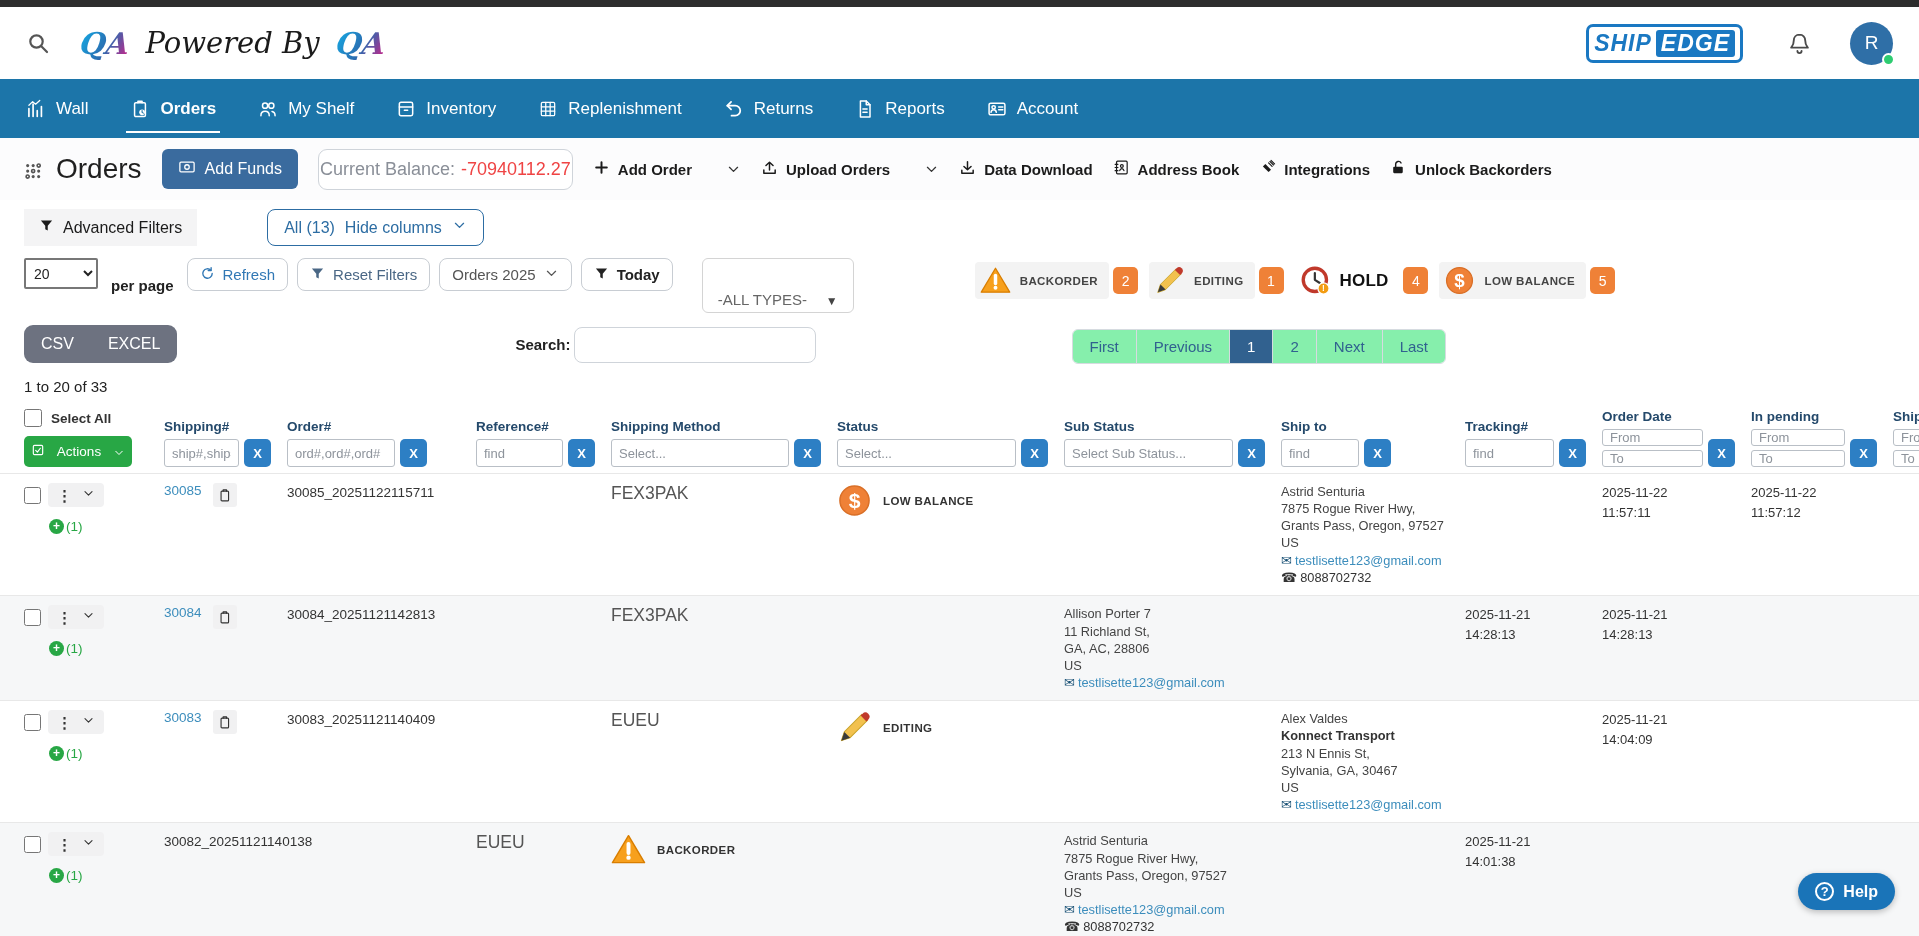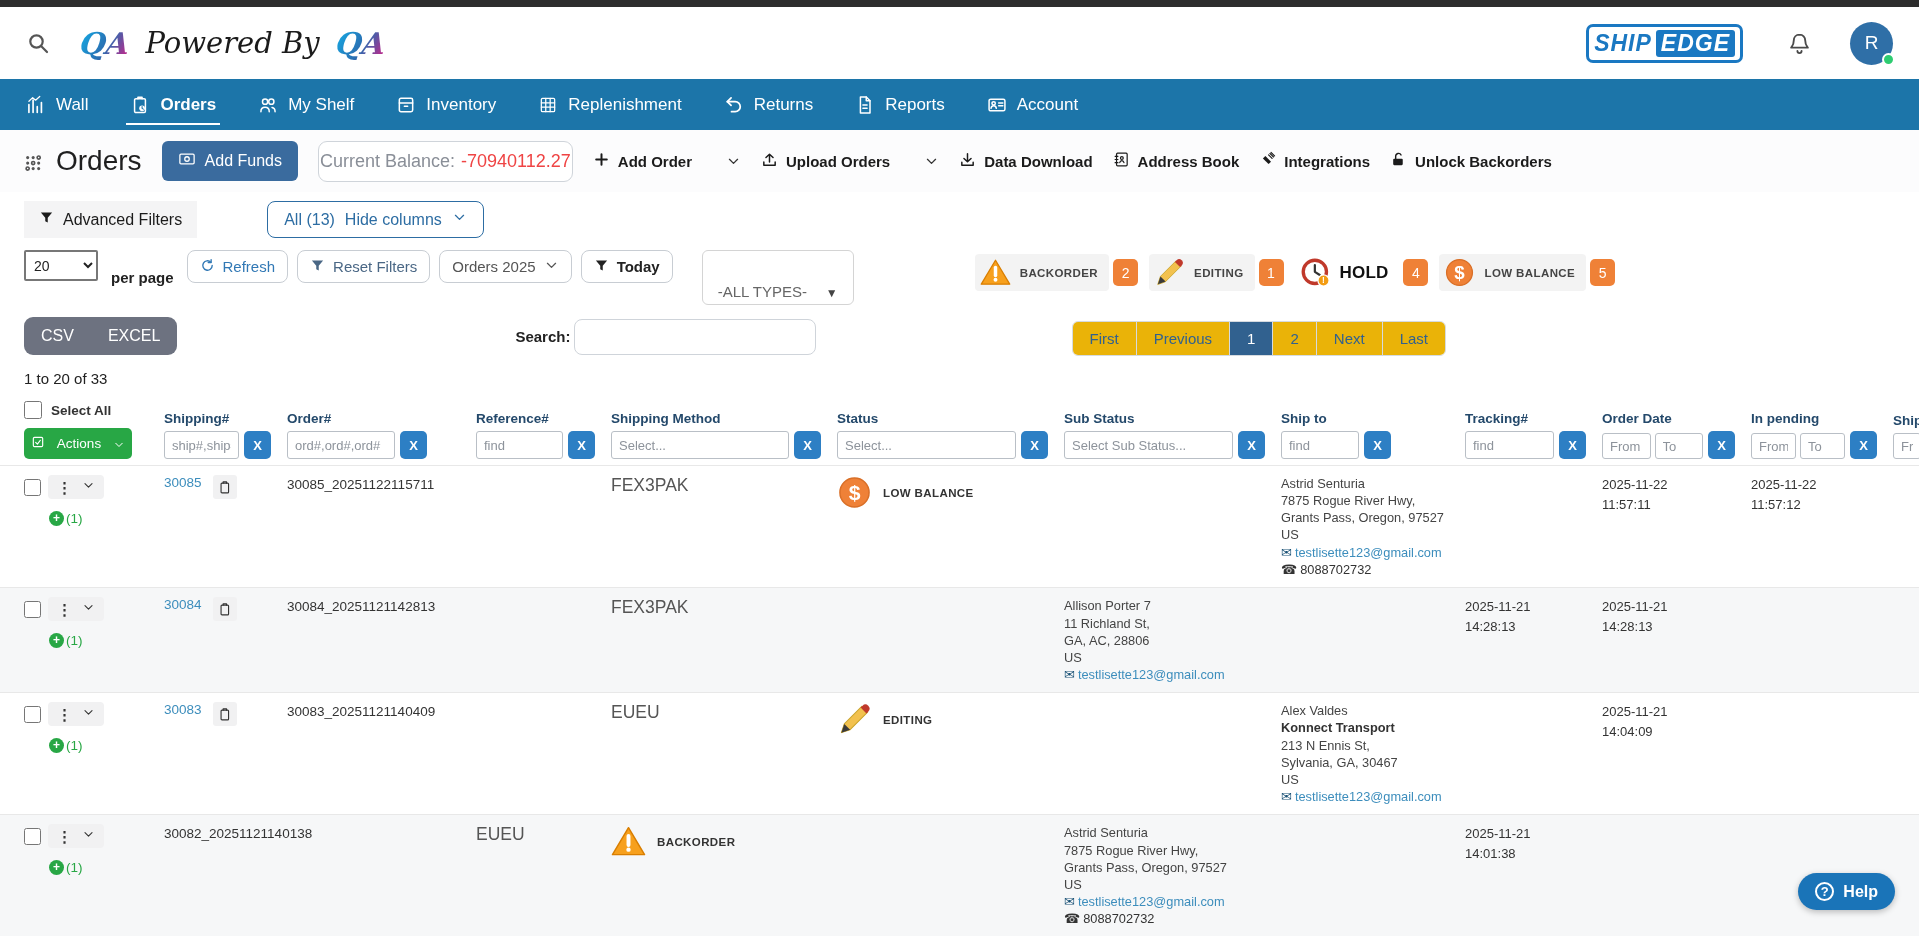--- a/index.html
+++ b/index.html
@@ -18,21 +18,21 @@
   .selogo{border:3px solid #1a78c2;border-radius:7px;padding:3px 5px;display:flex;gap:4px;
           align-items:center;font-weight:bold;font-style:italic;font-size:23px;letter-spacing:1px;}
   .selogo .ship{color:#1a78c2;}
   .selogo .edge{background:#1a78c2;color:#fff;padding:0 5px;border-radius:3px;}
   .bell{width:25px;height:25px;color:#4a4a4a;margin:0 38px 0 44px;cursor:pointer;}
   .avatar{width:43px;height:43px;border-radius:50%;background:#2f6fa7;color:#fff;font-size:19px;
           display:flex;align-items:center;justify-content:center;position:relative;cursor:pointer;}
   .avatar .dot{position:absolute;right:-2px;bottom:-1px;width:13px;height:13px;background:#2ecc71;
           border-radius:50%;border:2px solid #fff;}
   
-  .nav{height:51px;background:#1c75a9;display:flex;align-items:center;padding:0 26px;gap:42px;}
+  .nav{height:59px;background:#1c75a9;display:flex;align-items:center;padding:0 26px;gap:42px;}
   .nav-item{display:flex;gap:10px;color:#fff;font-size:17px;align-items:center;height:100%;
             position:relative;cursor:pointer;white-space:nowrap;}
   .nav-item.active{font-weight:bold;}
   .nav-item.active::after{content:"";position:absolute;left:-4px;right:-4px;bottom:5px;height:2.5px;background:#fff;}
   .nav-item .ni{width:20px;height:20px;display:inline-flex;}
   .nav-item svg{width:20px;height:20px;}
   
   .toolrow{height:62px;display:flex;align-items:center;padding:0 24px;background:#fcfcfd;gap:20px;}
   .page-title{display:flex;align-items:center;gap:10px;font-size:28px;color:#1f1f1f;}
   .dots-ico{width:22px;height:22px;color:#555;}
@@ -79,37 +79,37 @@
   .badge-cnt{background:#ef8137;color:#fff;border-radius:5px;min-width:25px;height:27px;display:flex;
              align-items:center;justify-content:center;font-size:14px;padding:0 5px;}
   
   .exportrow{display:flex;align-items:flex-start;padding:10px 24px 0;}
   .csvgrp{background:#6d7280;border-radius:9px;display:flex;overflow:hidden;}
   .csvbtn{color:#fff;font-size:16px;padding:10px 17px;background:none;border:none;cursor:pointer;font-family:inherit;}
   .searchlbl{margin-left:338px;font-size:15px;color:#222;align-self:center;font-weight:600;}
   .searchinput{width:242px;height:36px;border:1px solid #cfd4da;border-radius:8px;margin-left:4px;
                align-self:center;padding:0 10px;font-size:14px;font-family:inherit;}
   .pag{margin-left:auto;margin-right:449px;display:flex;border:1px solid #d6dbe0;border-radius:6px;overflow:hidden;margin-top:4px;}
-  .pag button{padding:8px 17px;font-size:15px;color:#31618f;background:#eab308;border:none;
+  .pag button{padding:8px 17px;font-size:15px;color:#31618f;background:#86efac;border:none;
               border-right:1px solid #d6dbe0;cursor:pointer;font-family:inherit;}
   .pag button:last-child{border-right:none;}
   .pag .active{background:#31618f;color:#fff;}
   .range{padding:14px 24px 2px;font-size:15px;color:#222;}
   
   :root{--tc:140px 123px 189px 135px 226px 227px 217px 184px 137px 149px 142px 1fr;}
   .thead{display:grid;grid-template-columns:var(--tc);padding-left:24px;align-items:end;margin-top:12px;padding-bottom:6px;}
   .hcell{padding-right:16px;display:flex;flex-direction:column;justify-content:flex-end;min-width:0;}
   .hlabel{font-size:13.5px;font-weight:700;color:#24496b;margin-bottom:5px;white-space:nowrap;}
   .inprow{display:flex;gap:5px;align-items:flex-end;min-width:0;}
   input.f{height:28px;border:1px solid #b9bfc6;border-radius:3px;font-size:13px;padding:0 7px;
           min-width:0;flex:1;font-family:inherit;color:#333;}
   input.f::placeholder{color:#8d939b;}
   .xbtn{width:27px;height:28px;background:#2d7fc4;color:#fff;border:none;border-radius:5px;font-size:13px;
         font-weight:700;display:flex;align-items:center;justify-content:center;flex:none;cursor:pointer;font-family:inherit;}
-  .dstack{display:flex;flex-direction:row;gap:4px;flex:1;min-width:0;}
+  .dstack{display:flex;flex-direction:column;gap:4px;flex:1;min-width:0;}
   .dstack input.f{height:26px;}
   .selall{display:flex;gap:9px;align-items:center;font-size:13.5px;font-weight:700;color:#333;margin-bottom:9px;}
   .selall input{width:18px;height:18px;}
   .actions{background:#28a745;color:#fff;border:none;border-radius:5px;height:31px;display:flex;align-items:center;
            justify-content:center;gap:12px;font-size:13.5px;width:108px;cursor:pointer;font-family:inherit;}
   .actions svg{width:14px;height:14px;}
   .tbody{}
   .t-row{display:grid;grid-template-columns:var(--tc);padding:9px 0 9px 24px;border-top:1px solid #e8e8e8;}
   .t-row:nth-child(even){background:#f6f7f8;}
   .cell{padding-right:16px;min-width:0;}

